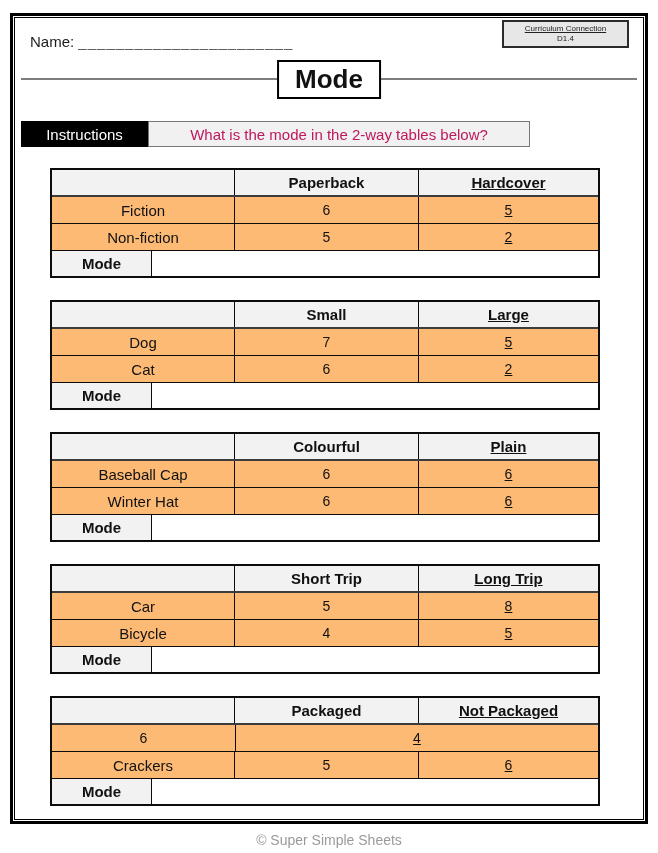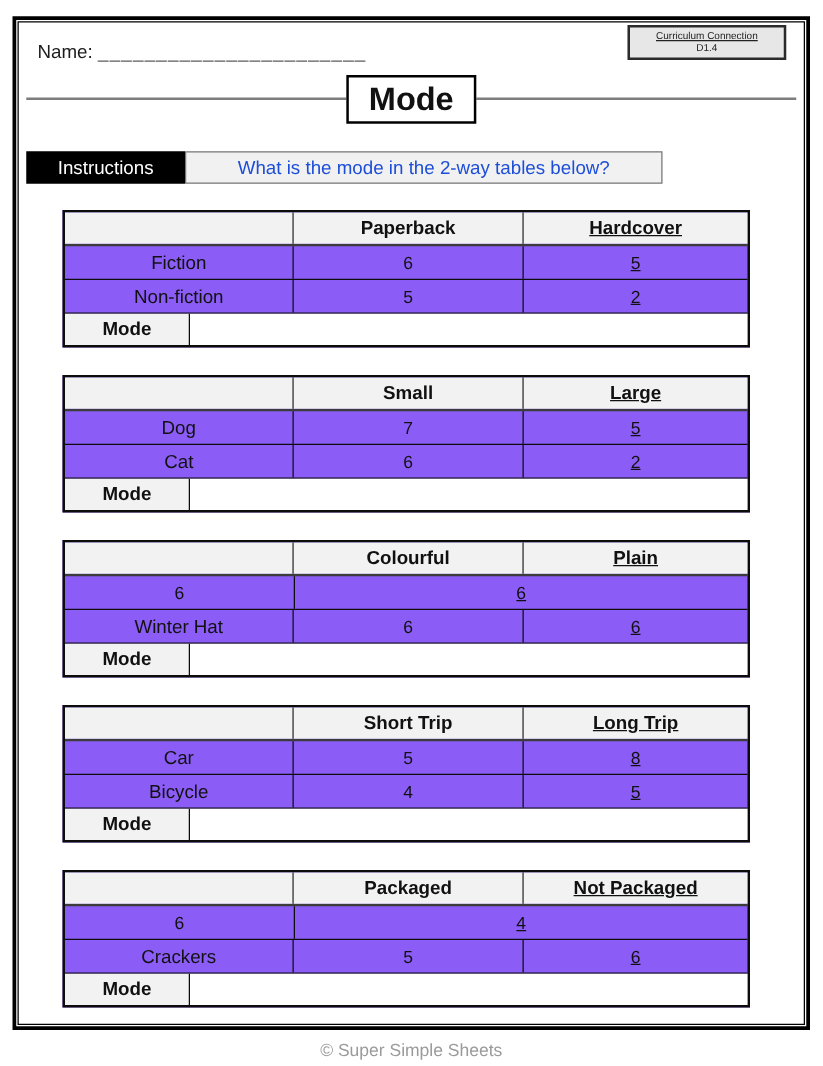--- a/index.html
+++ b/index.html
@@ -28,26 +28,26 @@
                 background:#7d7d7d; }
   .title-box { position:absolute; left:50%; top:60px; transform:translateX(-50%);
                background:#fff; border:2px solid #000; padding:2px 16px;
                font-size:26px; font-weight:bold; z-index:2; }
 
   
   .instr { position:absolute; left:21px; top:121px; display:flex; height:26px; }
   .instr .label { width:127px; background:#000; color:#fff; font-size:15px;
                   display:flex; align-items:center; justify-content:center; }
   .instr .text { width:382px; background:#f1f1f1; border:1px solid #777;
-                 font-size:15px; color:#1d4ed8; display:flex; align-items:center;
+                 font-size:15px; color:#be185d; display:flex; align-items:center;
                  justify-content:center; }
 
   
   .tables { position:absolute; left:50px; top:168px; width:550px; }
-  .wtable { width:550px; border:2px solid #0c0c0c; margin-bottom:22px; background:#8b5cf6; }
+  .wtable { width:550px; border:2px solid #0c0c0c; margin-bottom:22px; background:#fdba74; }
   .trow { display:flex; height:27px; border-bottom:1px solid #0c0c0c; }
   .trow.head { border-bottom:2px solid #3c3c3c; }
   .trow:last-child { border-bottom:none; }
   .cell { display:flex; align-items:center; justify-content:center;
           border-right:1px solid #0c0c0c; font-size:15px; }
   .cell:last-child { border-right:none;text-decoration:underline; }
   .c1 { width:183px; } .c2 { width:184px; } .c3 { flex:1; }
   .gray { background:#f2f2f2; }
   .bold { font-weight:bold; }
   .val { font-size:14px; }
@@ -132,20 +132,21 @@
       </div>
     </div>
 
     <div class="wtable">
       <div class="trow head">
         <div class="cell c1 gray"></div>
         <div class="cell c2 gray bold">Colourful</div>
         <div class="cell c3 gray bold">Plain</div>
       </div>
       <div class="trow">
+        <div class="cell c1">Baseball Cap</div>
         <div class="cell c2 val">6</div>
         <div class="cell c3 val">6</div>
       </div>
       <div class="trow">
         <div class="cell c1">Winter Hat</div>
         <div class="cell c2 val">6</div>
         <div class="cell c3 val">6</div>
       </div>
       <div class="trow mode">
         <div class="cell modecell">Mode</div>

